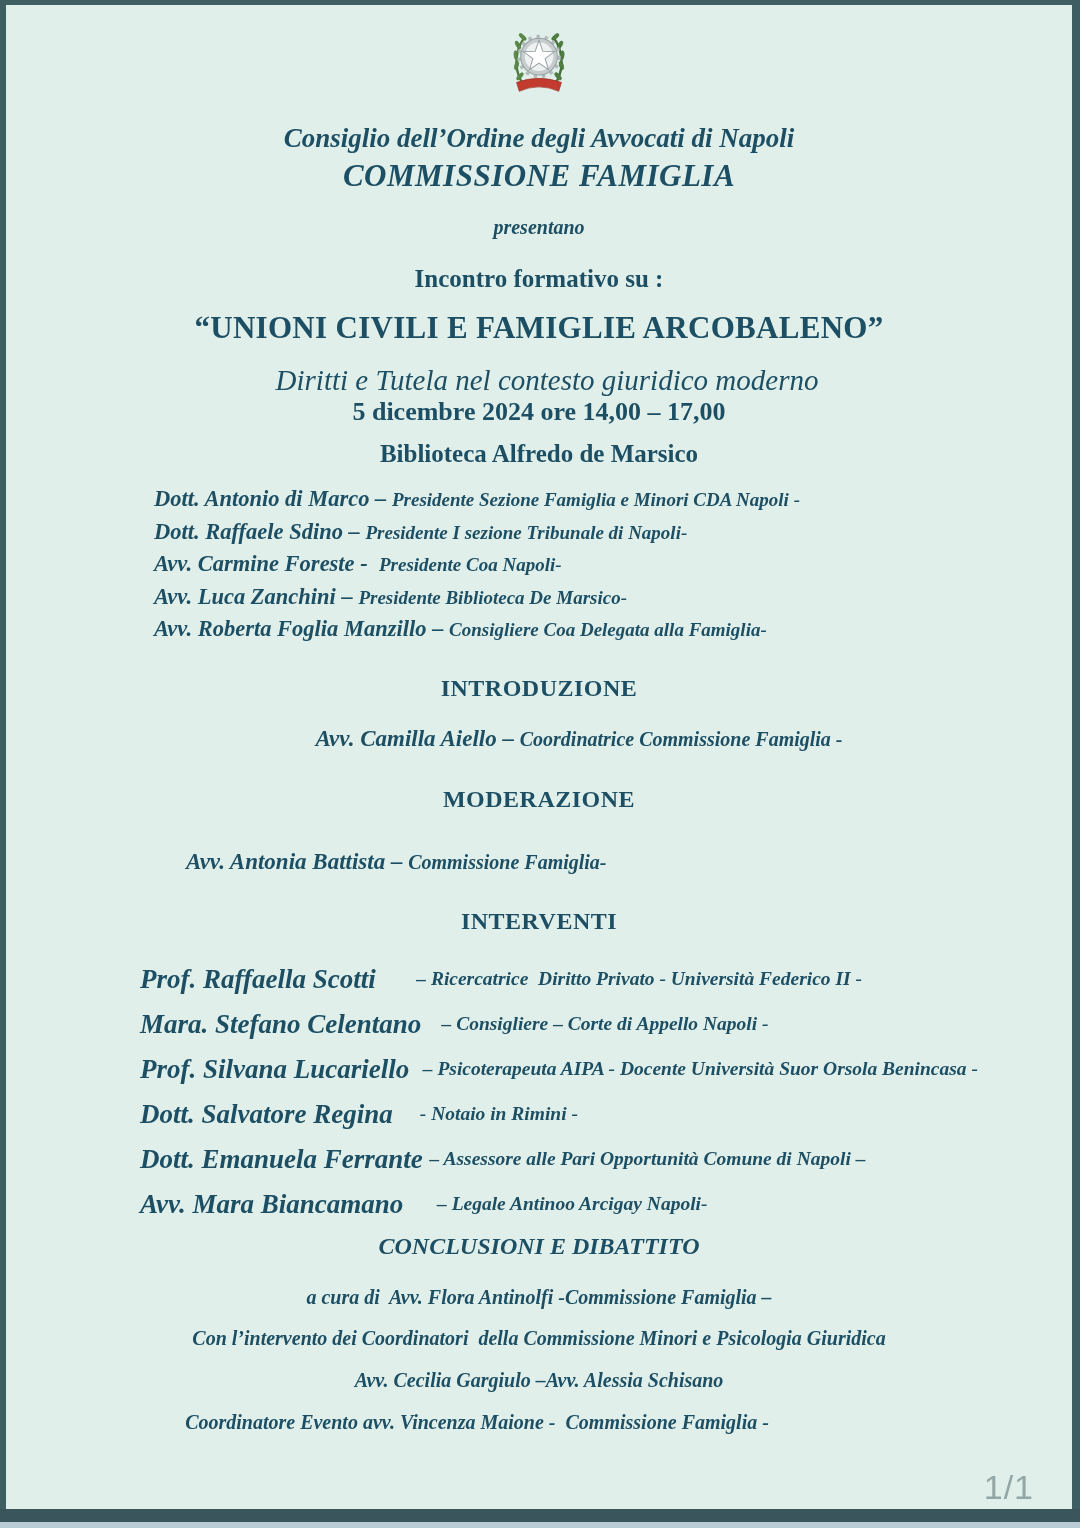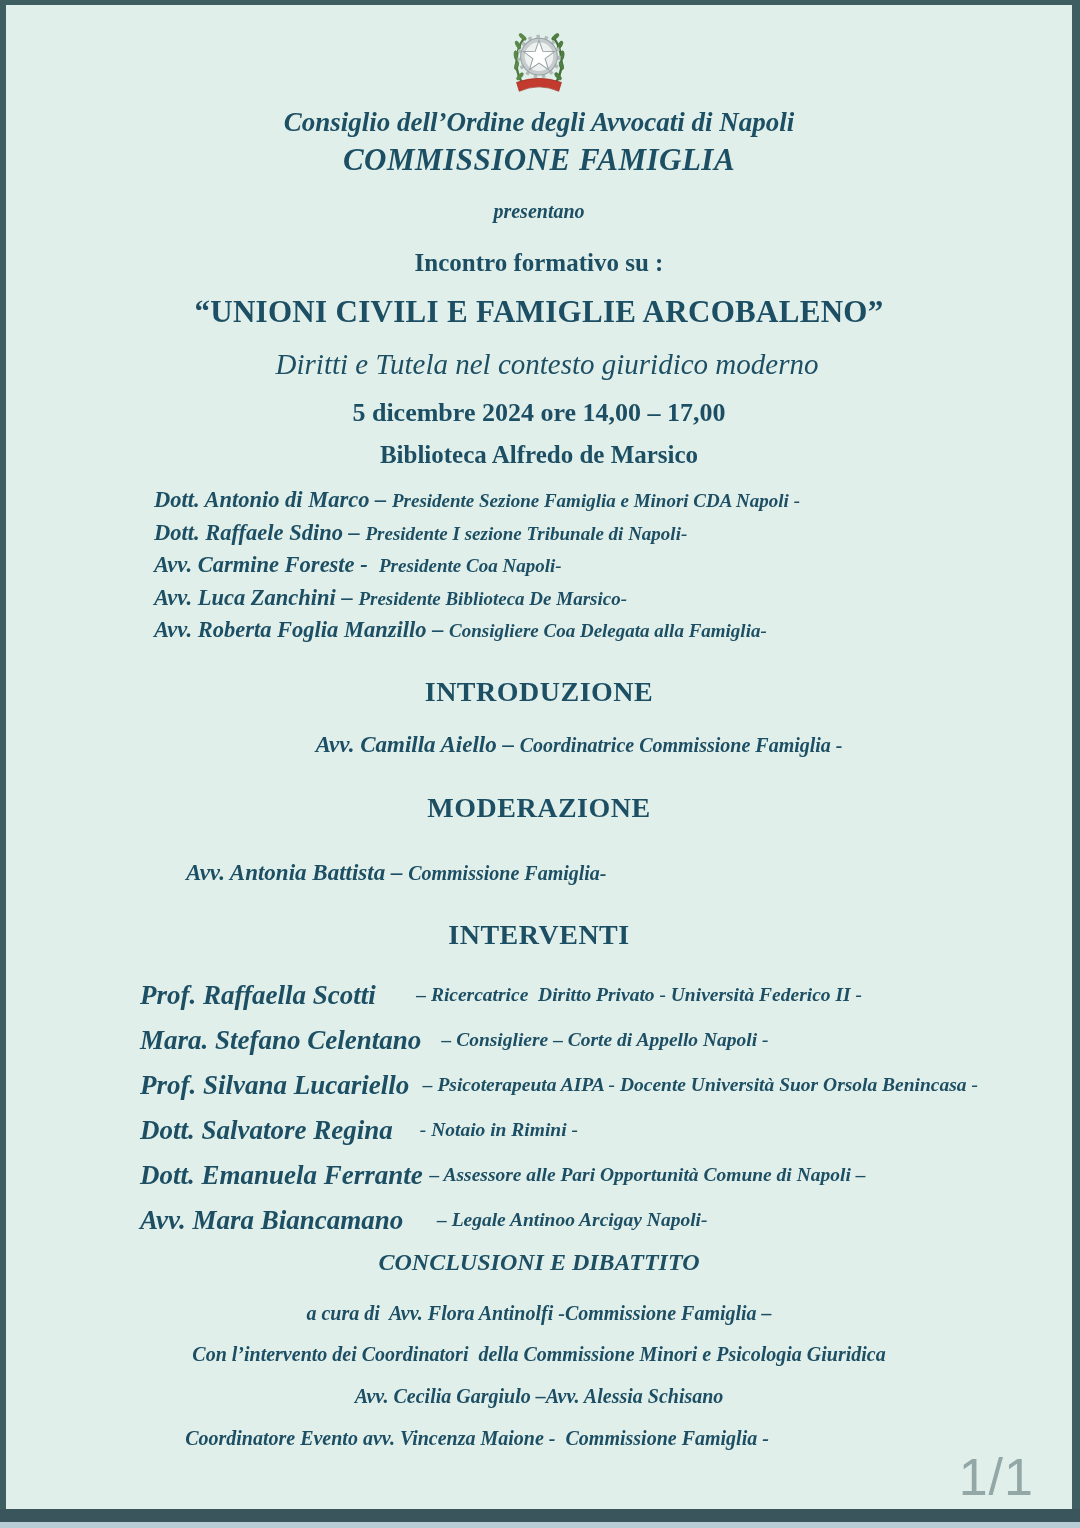--- a/index.html
+++ b/index.html
@@ -7,36 +7,36 @@
          font-family:"Liberation Serif","DejaVu Serif",serif;}
   .page{flex:1;background:#e1efea;border-left:6px solid #3f5e62;border-right:8px solid #3f5e62;
         border-top:5px solid #3f5e62;position:relative;overflow:hidden;color:#1d4f64;}
   .footer-bar{height:13px;background:#3a565c;}
   .footer-strip{height:6px;background:#b7ccd4;}
   .center{text-align:center;}
   .pre{white-space:pre-wrap;}
 
   .emblem-wrap{margin-top:20px;text-align:center;}
 
-  .org-line{margin-top:8px;font-size:27px;font-weight:bold;font-style:italic;}
+  .org-line{margin-top:24px;font-size:27px;font-weight:bold;font-style:italic;}
   .commission{margin-top:4px;font-size:31px;font-weight:bold;font-style:italic;letter-spacing:.5px;}
   .presenting{margin-top:22px;font-size:20px;font-weight:bold;font-style:italic;}
 
   .intro-line{margin-top:26px;font-size:25px;font-weight:bold;}
   .main-title{margin-top:17px;font-size:31px;font-weight:bold;letter-spacing:.3px;}
   .subtitle{margin-top:18px;font-size:29px;font-weight:normal;font-style:italic;margin-left:16px;}
-  .datetime{margin-top:17px;font-size:26px;font-weight:bold;}
+  .datetime{font-size:26px;font-weight:bold;}
   .venue{margin-top:13px;font-size:25px;font-weight:bold;}
 
   .saluti{margin-top:16px;padding-left:148px;font-weight:bold;font-style:italic;}
   .saluti .row{line-height:30.5px;}
   .saluti .name{font-size:22.5px;}
   .saluti .role{font-size:19px;}
 
-  .sec-head{font-size:28px;font-weight:bold;letter-spacing:.5px;}
+  .sec-head{font-size:24px;font-weight:bold;letter-spacing:.5px;}
   .h-introduzione{margin-top:28px;}
   .h-moderazione{margin-top:34px;}
   .h-interventi{margin-top:33px;}
 
   .speaker-line{font-weight:bold;font-style:italic;}
   .speaker-line .name{font-size:23px;}
   .speaker-line .role{font-size:20px;}
   .line-aiello{margin-top:24px;padding-left:80px;text-align:center;}
   .line-battista{margin-top:36px;padding-left:180px;}
 
@@ -46,21 +46,21 @@
   .interventi-list .role{font-size:19.5px;}
 
   .concl-head{font-size:24px;font-weight:bold;font-style:italic;margin-top:6px;}
   .concl-line{font-size:20px;font-weight:bold;font-style:italic;}
   .cl-0{margin-top:26px;}
   .cl-1{margin-top:18px;}
   .cl-2{margin-top:19px;}
   .cl-3{margin-top:19px;transform:translateX(-62px);}
 
   .page-indicator{position:absolute;right:38px;bottom:2px;font-family:"Liberation Sans","DejaVu Sans",sans-serif;
-                  font-weight:300;font-size:52px;color:#93a7a6;letter-spacing:1px;}
+                  font-weight:300;font-size:34px;color:#93a7a6;letter-spacing:1px;}
 </style>
 </head>
 <body>
 
 <div class="sheet">
   <div class="page">
 
     <div class="emblem-wrap">
       <span>
         <svg viewBox="0 0 100 100" width="68" height="70" aria-hidden="true">

